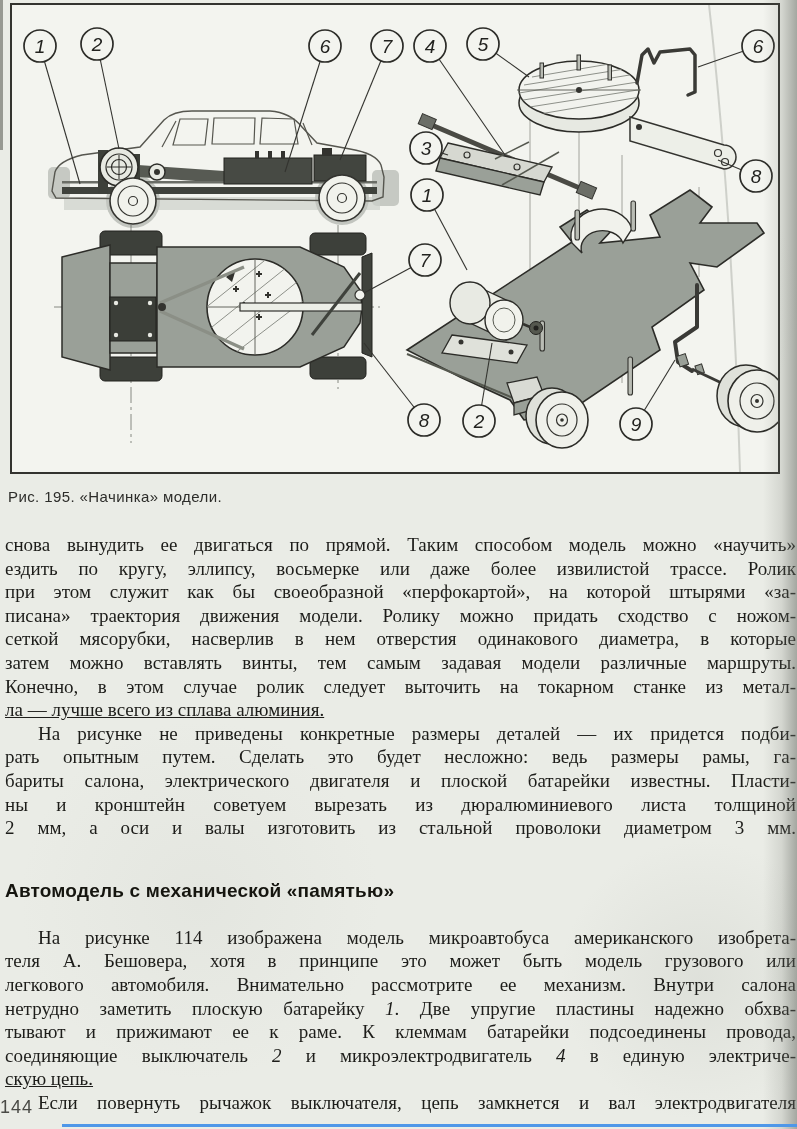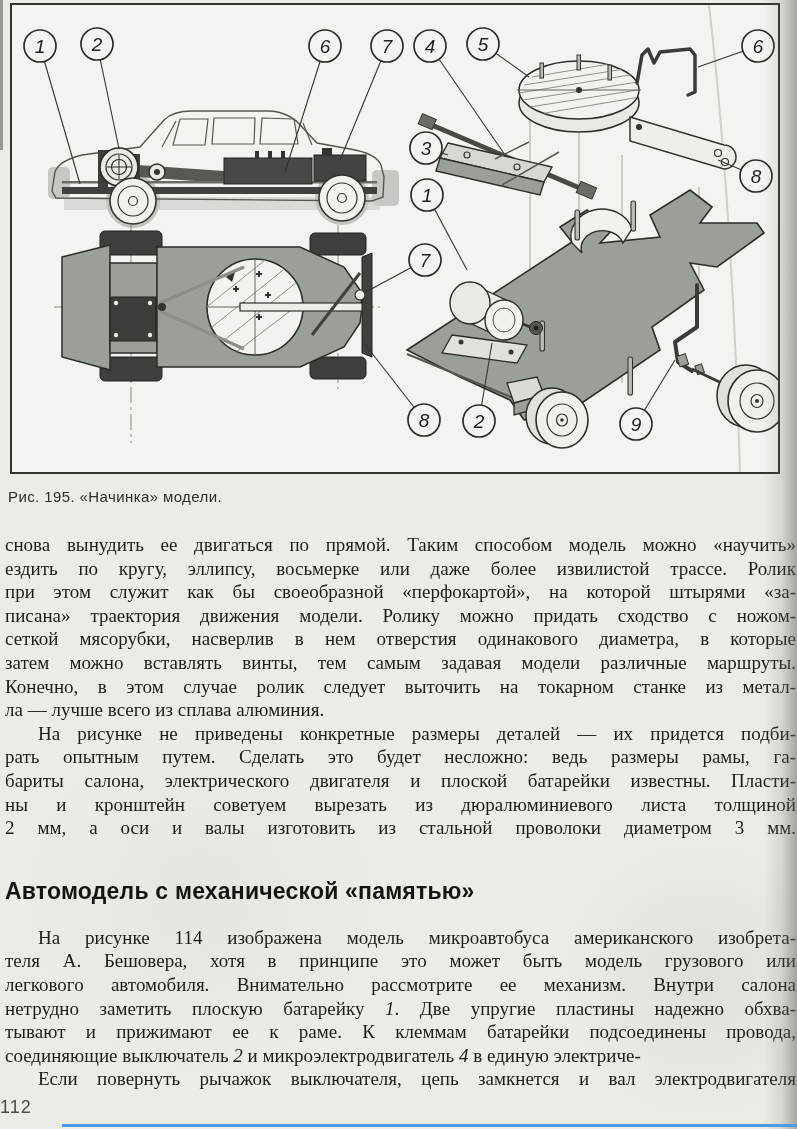--- a/index.html
+++ b/index.html
@@ -23,26 +23,26 @@
   }
   #article{
     position:absolute; left:5px; top:533px; width:791px;
     font-size:19px; line-height:23.6px; color:#1d1d1a;
   }
   .para{margin:0;}
   .line{
     text-align:justify; text-align-last:justify;
     height:23.6px; overflow:hidden; white-space:nowrap;
   }
-  .para.no-fill .line:last-child{text-align-last:left;}
+  .para.no-fill .line:last-child{text-align-last:left;text-decoration:underline;}
   .para.indent .line:first-child{text-indent:33px;}
   .line em{font-style:italic;}
   .heading{
     font-family:"Liberation Sans", sans-serif; font-weight:bold;
-    font-size:23px; letter-spacing:.2px; color:#15150f;
+    font-size:19px; letter-spacing:.2px; color:#15150f;
     margin:36px 0 20px 0; line-height:30px;
   }
   .page-number{
     position:absolute; left:0px; top:1097px;
     font-family:"Liberation Sans", sans-serif; font-size:18px; color:#4a4a46; letter-spacing:1px;
   }
   .right-shade{
     position:absolute; top:0; right:0; width:34px; height:100%;
     background:linear-gradient(to right, rgba(110,114,106,0) 0%, rgba(110,114,106,0.18) 55%, rgba(95,99,92,0.5) 100%);
     pointer-events:none;
@@ -343,24 +343,25 @@
         <div class="line">2 мм, а оси и валы изготовить из стальной проволоки диаметром 3 мм.</div>
       </div>
       <div class="heading">Автомодель с механической «памятью»</div>
       <div class="para indent no-fill">
         <div class="line">На рисунке 114 изображена модель микроавтобуса американского изобрета-</div>
         <div class="line">теля А. Бешовера, хотя в принципе это может быть модель грузового или</div>
         <div class="line">легкового автомобиля. Внимательно рассмотрите ее механизм. Внутри салона</div>
         <div class="line">нетрудно заметить плоскую батарейку <em>1</em>. Две упругие пластины надежно обхва-</div>
         <div class="line">тывают и прижимают ее к раме. К клеммам батарейки подсоединены провода,</div>
         <div class="line">соединяющие выключатель <em>2</em> и микроэлектродвигатель <em>4</em> в единую электриче-</div>
+        <div class="line">скую цепь.</div>
       </div>
       <div class="para indent">
         <div class="line">Если повернуть рычажок выключателя, цепь замкнется и вал электродвигателя</div>
       </div>
     </div>
 
-  <div class="page-number">112</div>
+  <div class="page-number">144</div>
 
   <div class="edge-sliver"></div>
   <div class="right-shade"></div>
   <div class="blue-line" style="background: rgb(79, 151, 232);"></div>
 </div>
 
 </body></html>

